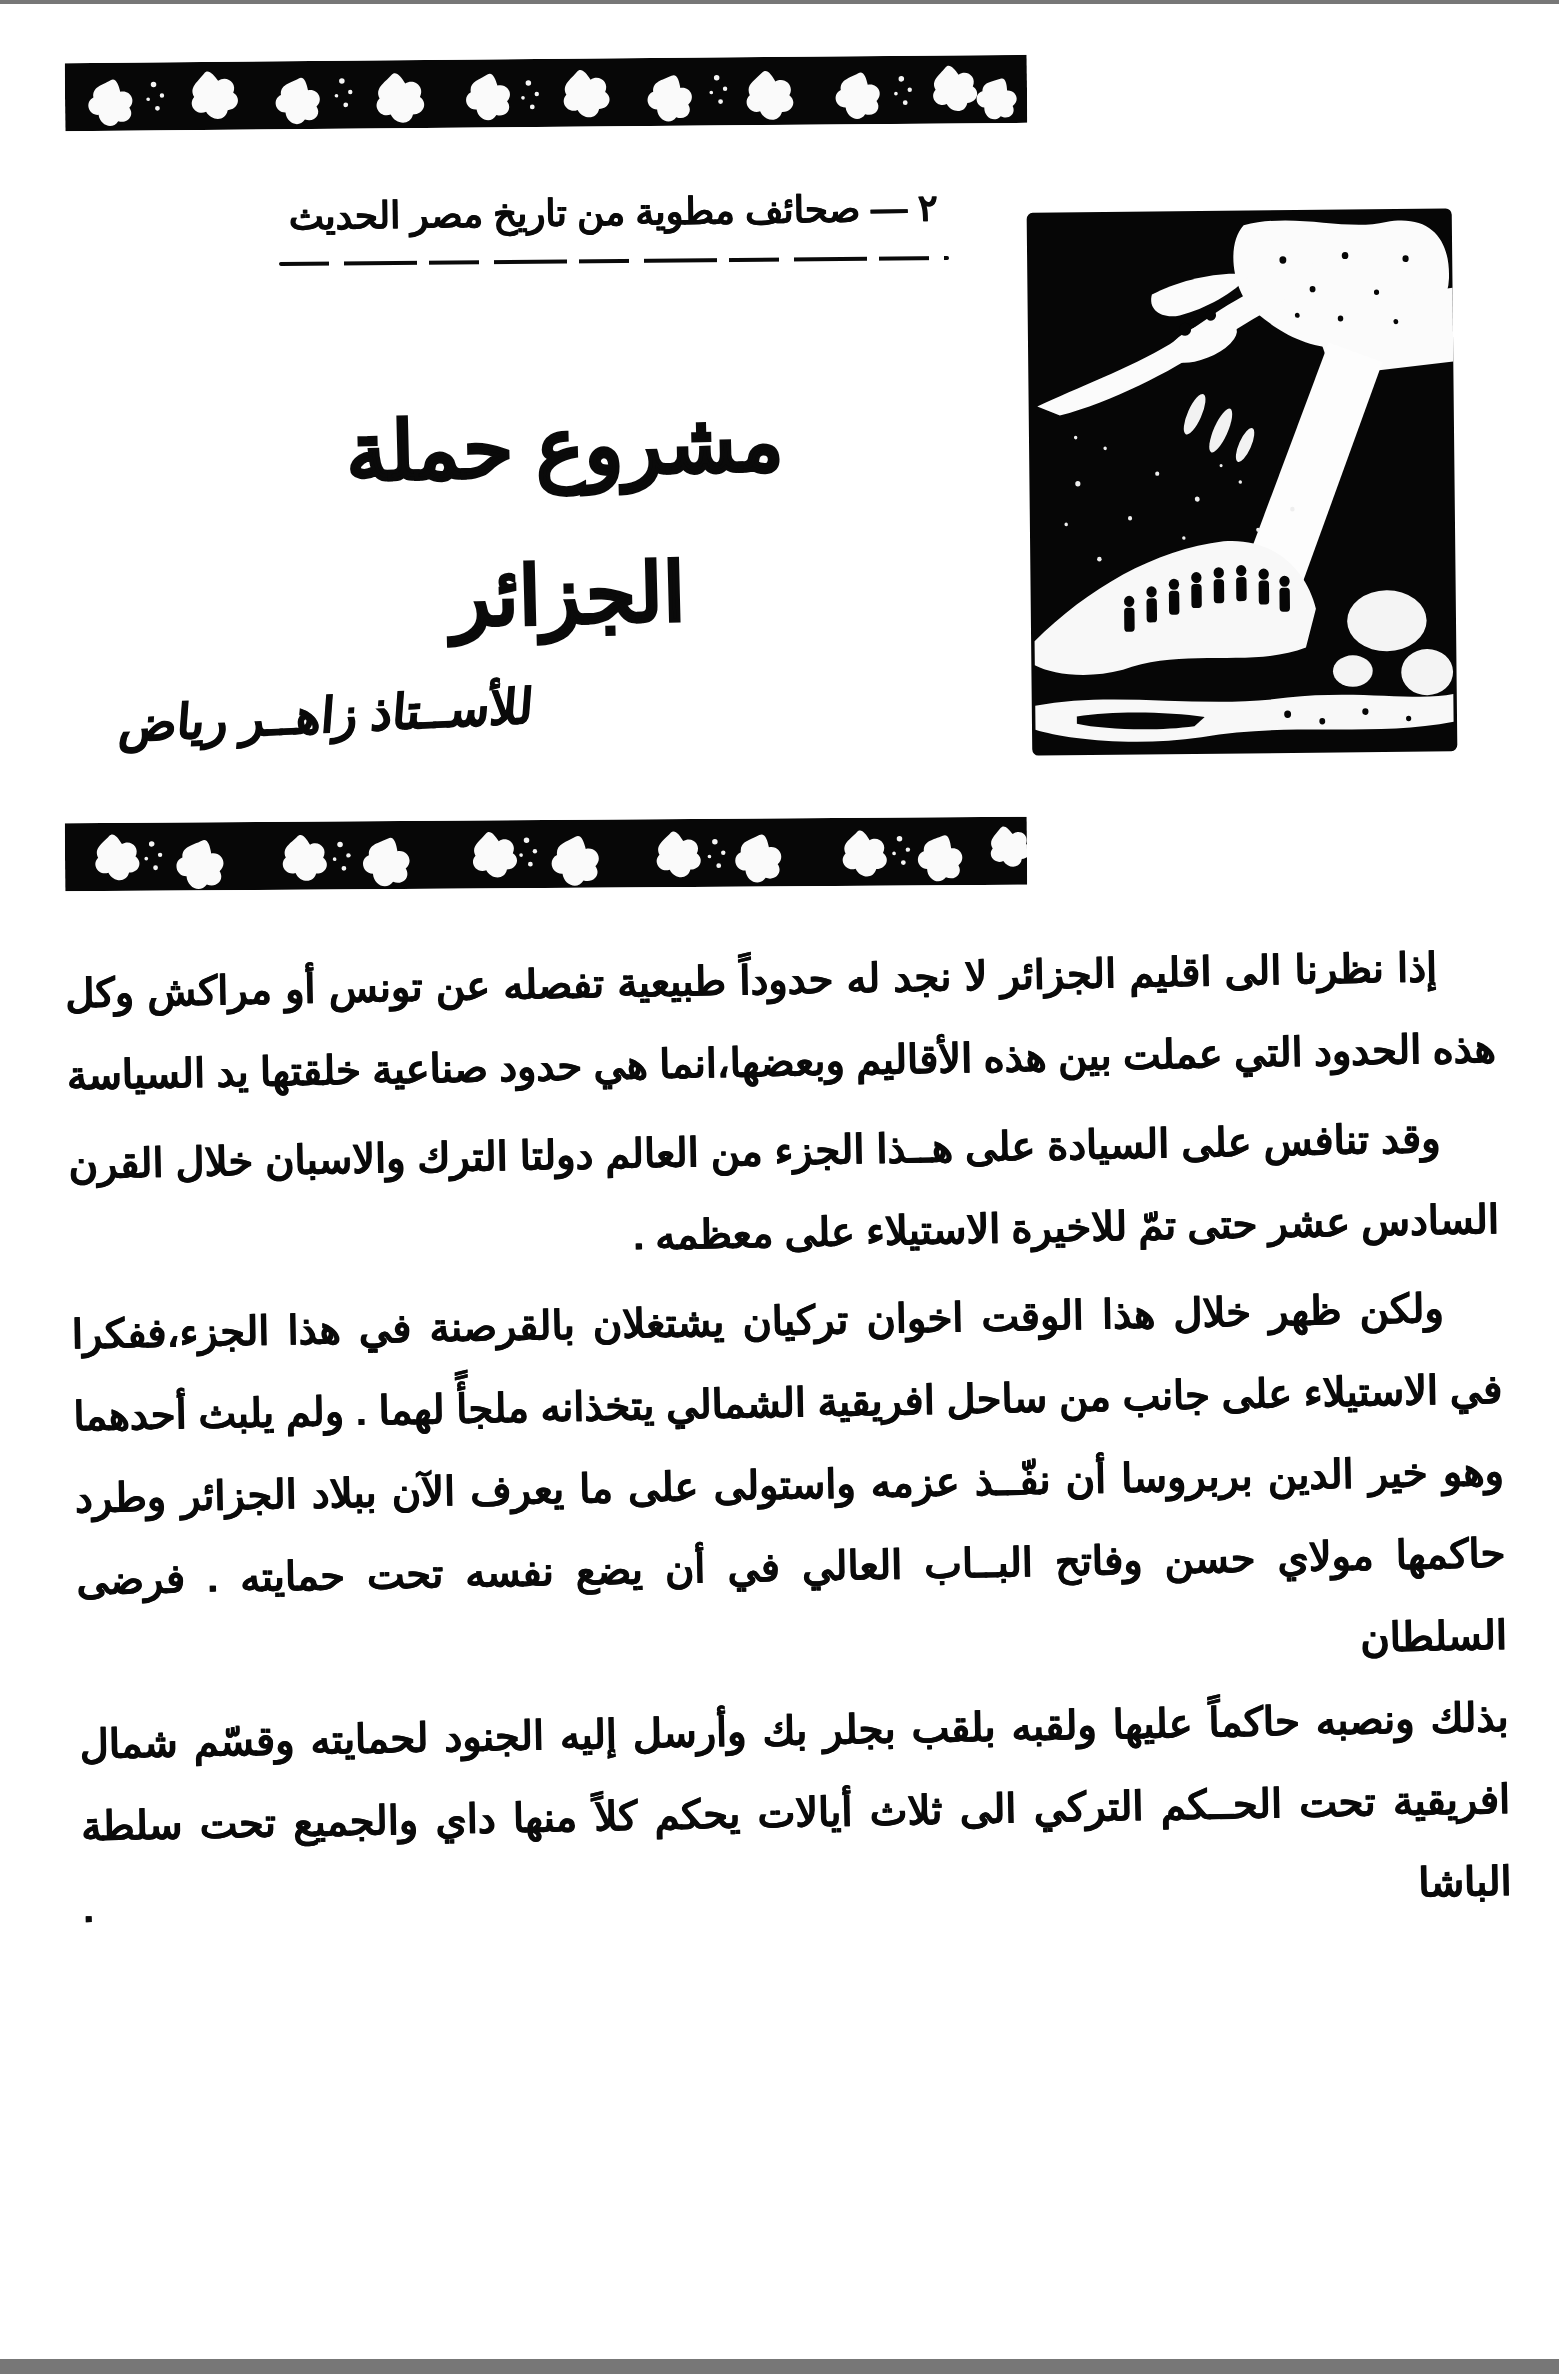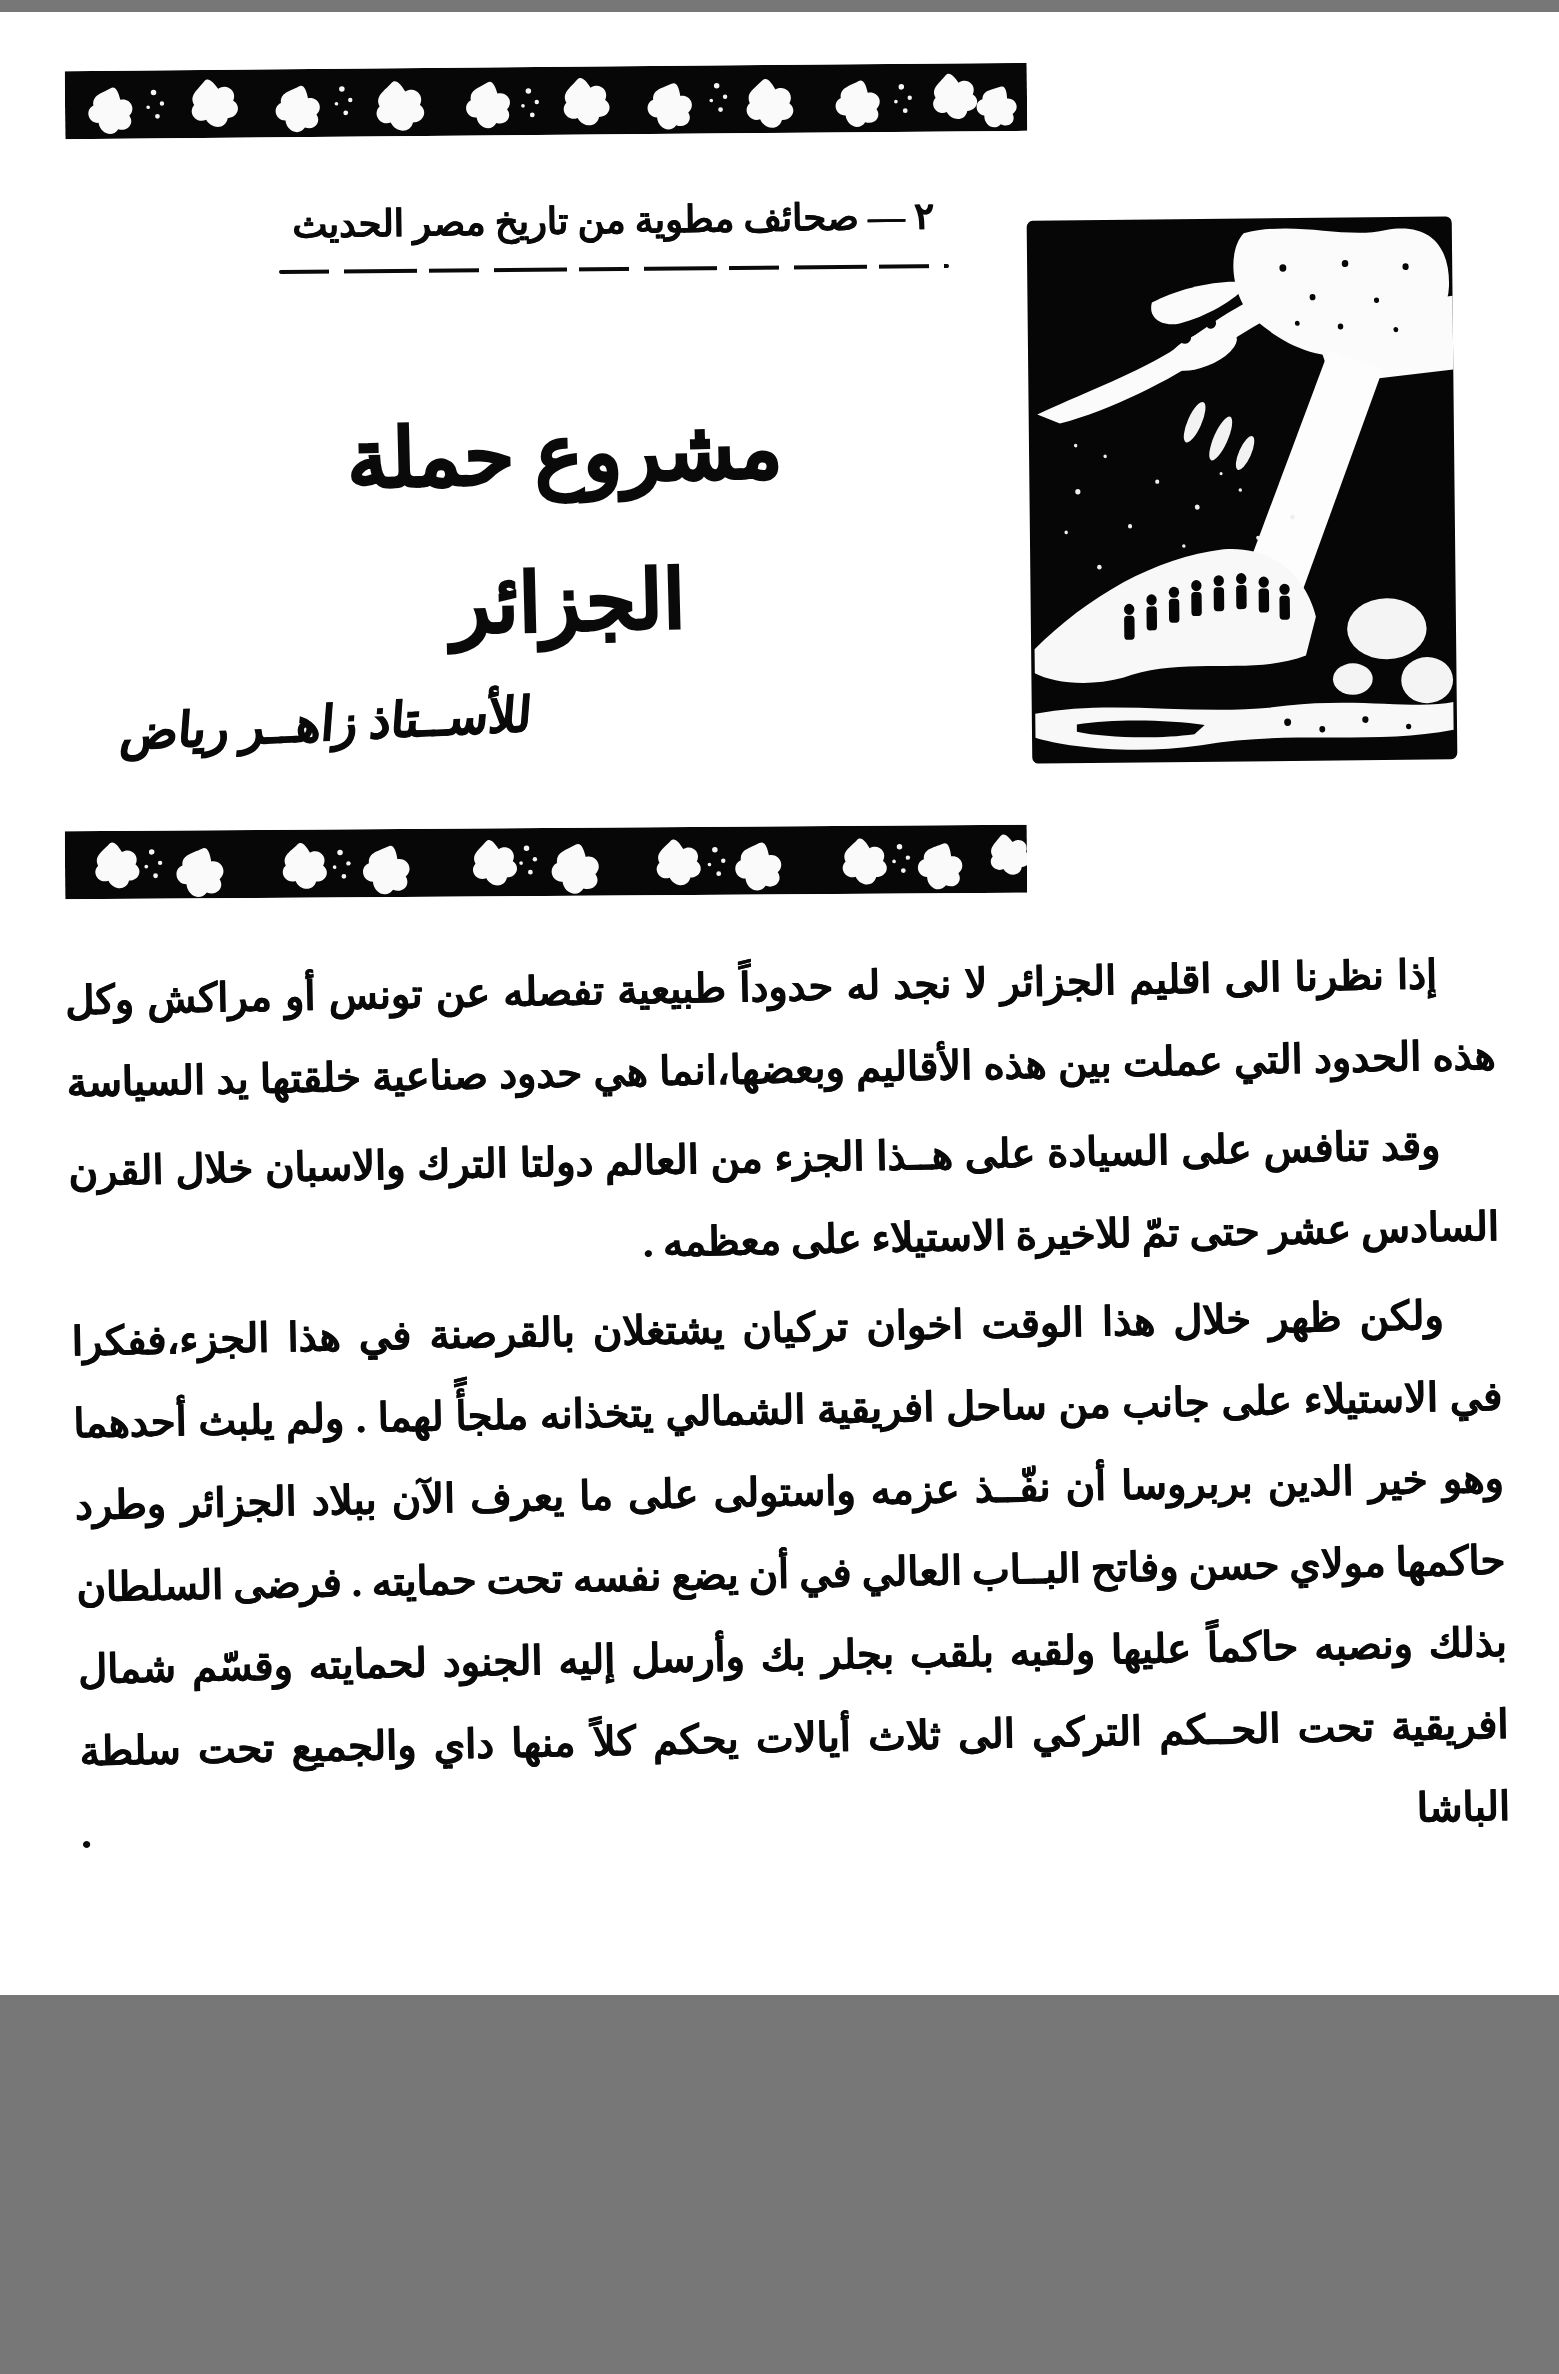--- a/index.html
+++ b/index.html
@@ -1,19 +1,19 @@
 <!DOCTYPE html>
 <html lang="ar" dir="rtl" style="font-size:14.8px"><head>
 <meta charset="utf-8">
 <style>
   html,body{margin:0;padding:0;background:#777;}
   .page{
-    position:relative; width:1560px; height:1983px; margin:12px auto;
+    position:relative; width:1560px; height:2355px; margin:4px auto;
     background:#ffffff; overflow:hidden; color:#0a0a0a;
-    font-family:Liberation Serif, serif;
+    font-family:Liberation Sans, sans-serif;
   }
   
   .band{position:absolute; left:66px; width:962px; height:68px;}
   .band svg{width:100%; height:100%; display:block;}
   .band-top{top:55px; transform:rotate(-0.5deg);}
   .band-bottom{top:816px; transform:rotate(-0.4deg);}
   
   .hdr{
     position:absolute; left:277px; top:172px; width:674px;
     text-align:center; font-weight:700; font-size:37px; line-height:74px;

